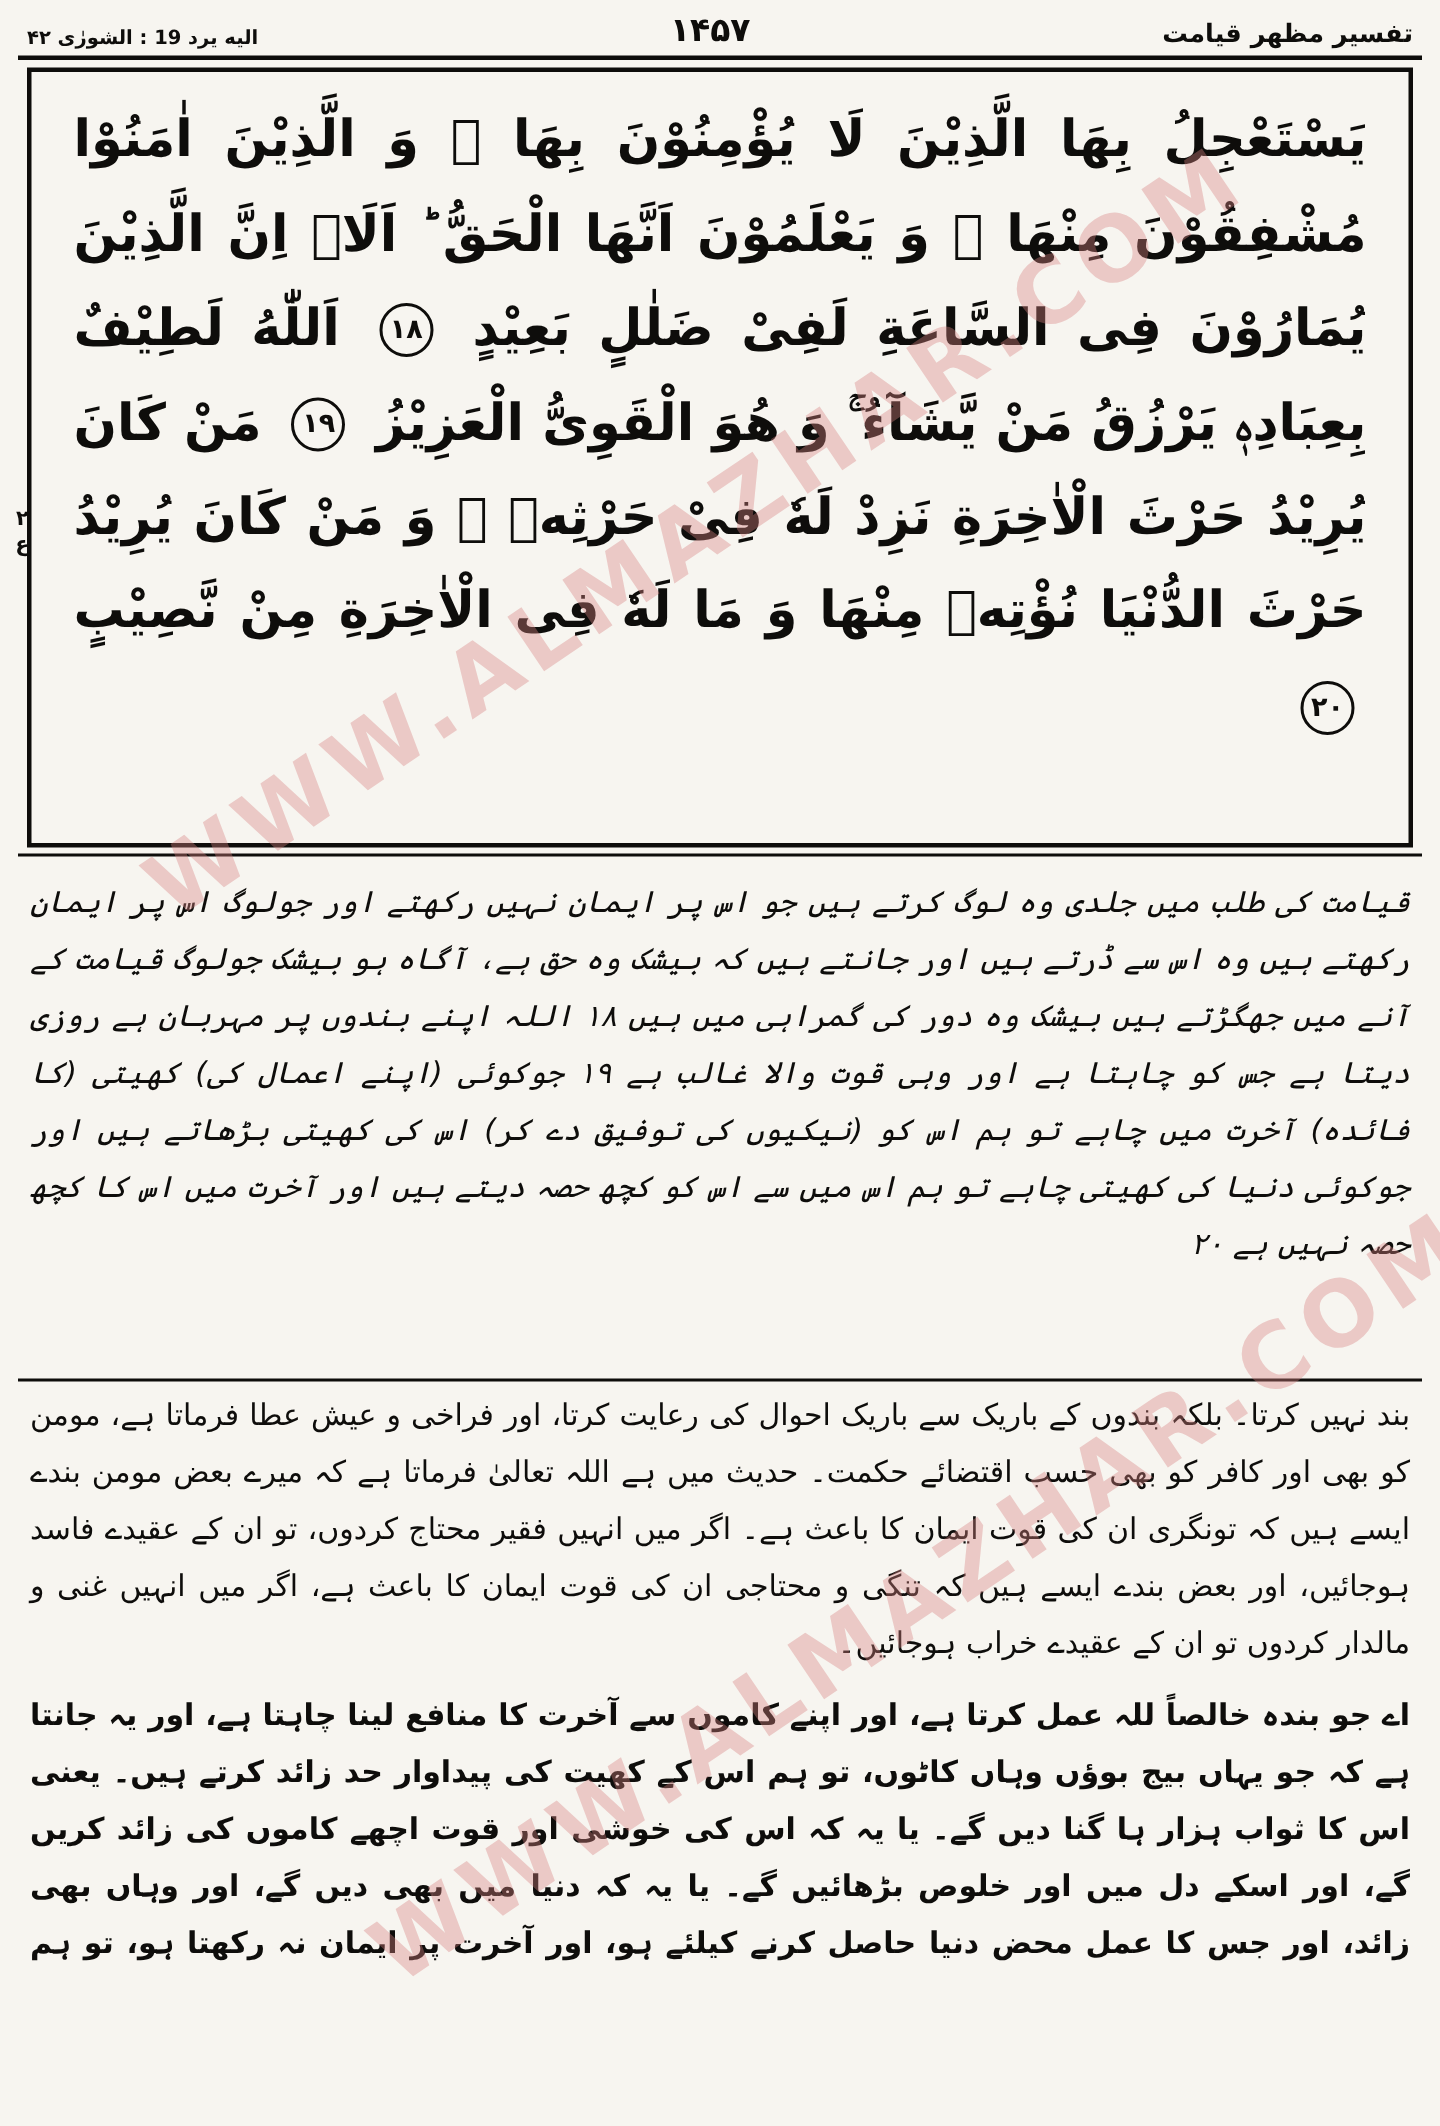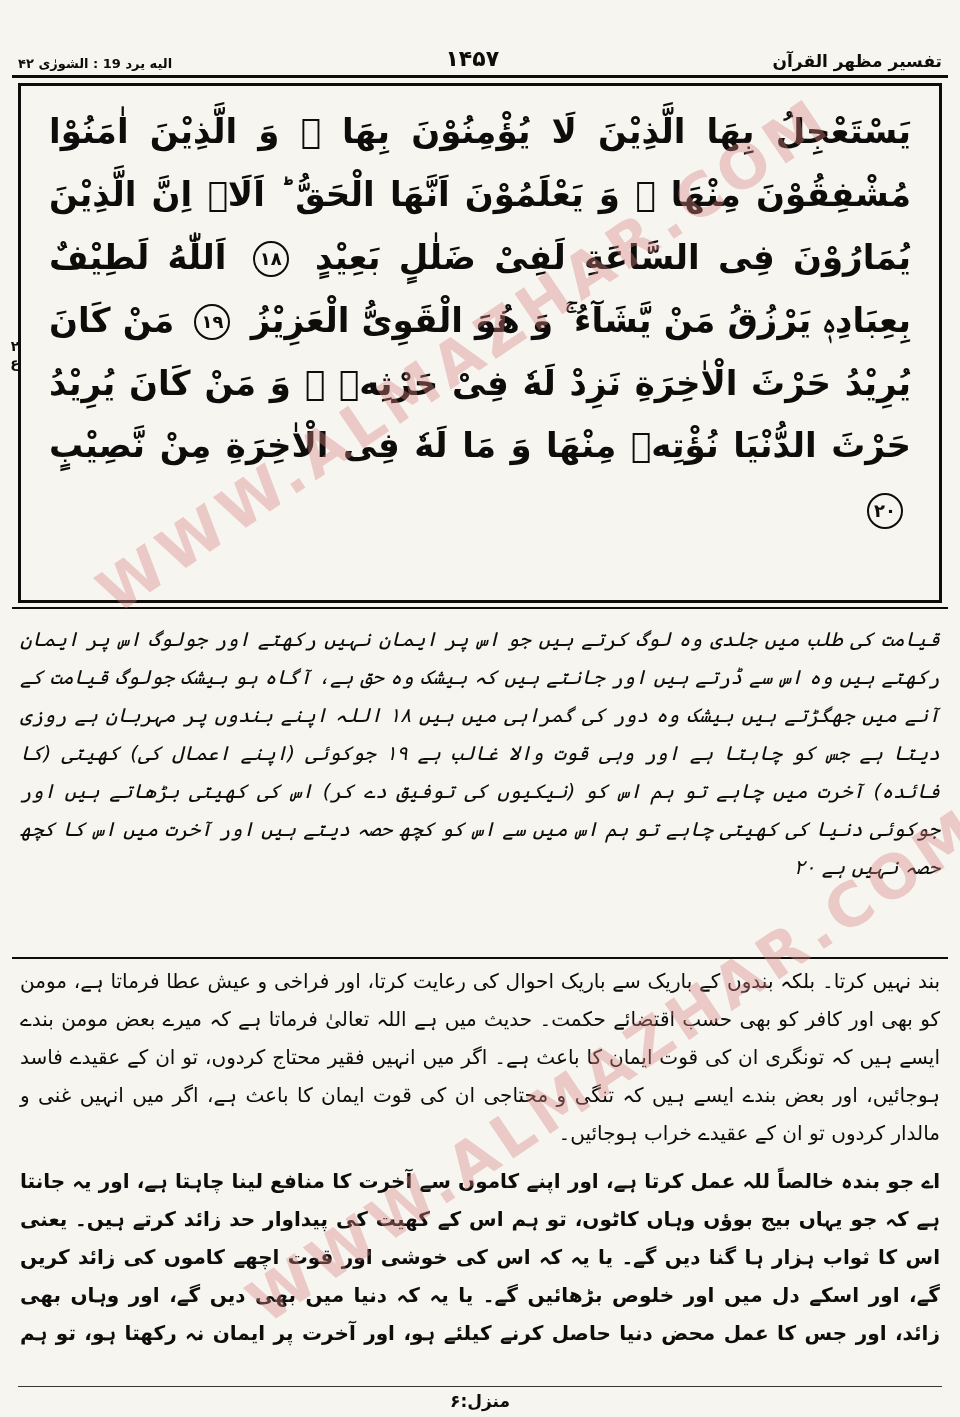--- a/index.html
+++ b/index.html
@@ -31,21 +31,21 @@
 
   
   .header{
     display:flex;
     justify-content:space-between;
     align-items:flex-end;
     padding:2px 6px 3px;
     font-weight:bold;
   }
   .h-right{ font-size:17px; }
-  .h-center{ font-size:22px; letter-spacing:2px;margin-top:38px; }
+  .h-center{ font-size:22px; letter-spacing:2px; }
   .h-left{ font-size:13px; }
 
   .rule{ height:3px; background:#0e0d0b; margin:1px 0; }
   .rule.thin{ height:2px; }
 
   
   .quran-box{
     border:3px solid #0e0d0b;
     margin:5px 6px 4px;
     padding:14px 28px;
@@ -133,21 +133,21 @@
 </style>
 </head>
 <body>
 
 <div class="page">
 
   <div class="watermark wm1">WWW.ALMAZHAR.COM</div>
   <div class="watermark wm2">WWW.ALMAZHAR.COM</div>
 
   <header class="header">
-    <span class="h-right">تفسير مظهر القرآن</span>
+    <span class="h-right">تفسير مظهر قیامت</span>
     <span class="h-center">۱۴۵۷</span>
     <span class="h-left">اليه يرد 19 : الشورٰى ۴۲</span>
   </header>
 
   <div class="rule"></div>
 
   <section class="quran-box">
     <p class="quran">
       <span>یَسْتَعْجِلُ بِهَا الَّذِیْنَ لَا یُؤْمِنُوْنَ بِهَا ۚ وَ الَّذِیْنَ اٰمَنُوْا مُشْفِقُوْنَ مِنْهَا ۙ وَ یَعْلَمُوْنَ اَنَّهَا الْحَقُّ ؕ اَلَاۤ اِنَّ الَّذِیْنَ یُمَارُوْنَ فِی السَّاعَةِ لَفِیْ ضَلٰلٍ بَعِیْدٍ</span>
       <span class="vnum">۱۸</span>
@@ -169,18 +169,14 @@
     <p>قیامت کی طلب میں جلدی وہ لوگ کرتے ہیں جو اس پر ایمان نہیں رکھتے اور جولوگ اس پر ایمان رکھتے ہیں وہ اس سے ڈرتے ہیں اور جانتے ہیں کہ بیشک وہ حق ہے، آگاہ ہو بیشک جولوگ قیامت کے آنے میں جھگڑتے ہیں بیشک وہ دور کی گمراہی میں ہیں ۱۸ اللہ اپنے بندوں پر مہربان ہے روزی دیتا ہے جس کو چاہتا ہے اور وہی قوت والا غالب ہے ۱۹ جوکوئی (اپنے اعمال کی) کھیتی (کا فائدہ) آخرت میں چاہے تو ہم اس کو (نیکیوں کی توفیق دے کر) اس کی کھیتی بڑھاتے ہیں اور جوکوئی دنیا کی کھیتی چاہے تو ہم اس میں سے اس کو کچھ حصہ دیتے ہیں اور آخرت میں اس کا کچھ حصہ نہیں ہے ۲۰</p>
   </section>
 
   <div class="rule thin"></div>
 
   <section class="commentary">
     <p>بند نہیں کرتا۔ بلکہ بندوں کے باریک سے باریک احوال کی رعایت کرتا، اور فراخی و عیش عطا فرماتا ہے، مومن کو بھی اور کافر کو بھی حسب اقتضائے حکمت۔ حدیث میں ہے اللہ تعالیٰ فرماتا ہے کہ میرے بعض مومن بندے ایسے ہیں کہ تونگری ان کی قوت ایمان کا باعث ہے۔ اگر میں انہیں فقیر محتاج کردوں، تو ان کے عقیدے فاسد ہوجائیں، اور بعض بندے ایسے ہیں کہ تنگی و محتاجی ان کی قوت ایمان کا باعث ہے، اگر میں انہیں غنی و مالدار کردوں تو ان کے عقیدے خراب ہوجائیں۔</p>
     <p>اے جو بندہ خالصاً للہ عمل کرتا ہے، اور اپنے کاموں سے آخرت کا منافع لینا چاہتا ہے، اور یہ جانتا ہے کہ جو یہاں بیج بوؤں وہاں کاٹوں، تو ہم اس کے کھیت کی پیداوار حد زائد کرتے ہیں۔ یعنی اس کا ثواب ہزار ہا گنا دیں گے۔ یا یہ کہ اس کی خوشی اور قوت اچھے کاموں کی زائد کریں گے، اور اسکے دل میں اور خلوص بڑھائیں گے۔ یا یہ کہ دنیا میں بھی دیں گے، اور وہاں بھی زائد، اور جس کا عمل محض دنیا حاصل کرنے کیلئے ہو، اور آخرت پر ایمان نہ رکھتا ہو، تو ہم اس کو دنیا کا نفع دیتے ہیں، اور ظاہر مصیبت</p>
   </section>
 
-  <footer class="footer">
-    <div class="footer-rule"></div>
-    <span class="footer-label">منزل:۶</span>
-  </footer>
 
 </div>
 
 </body></html>

